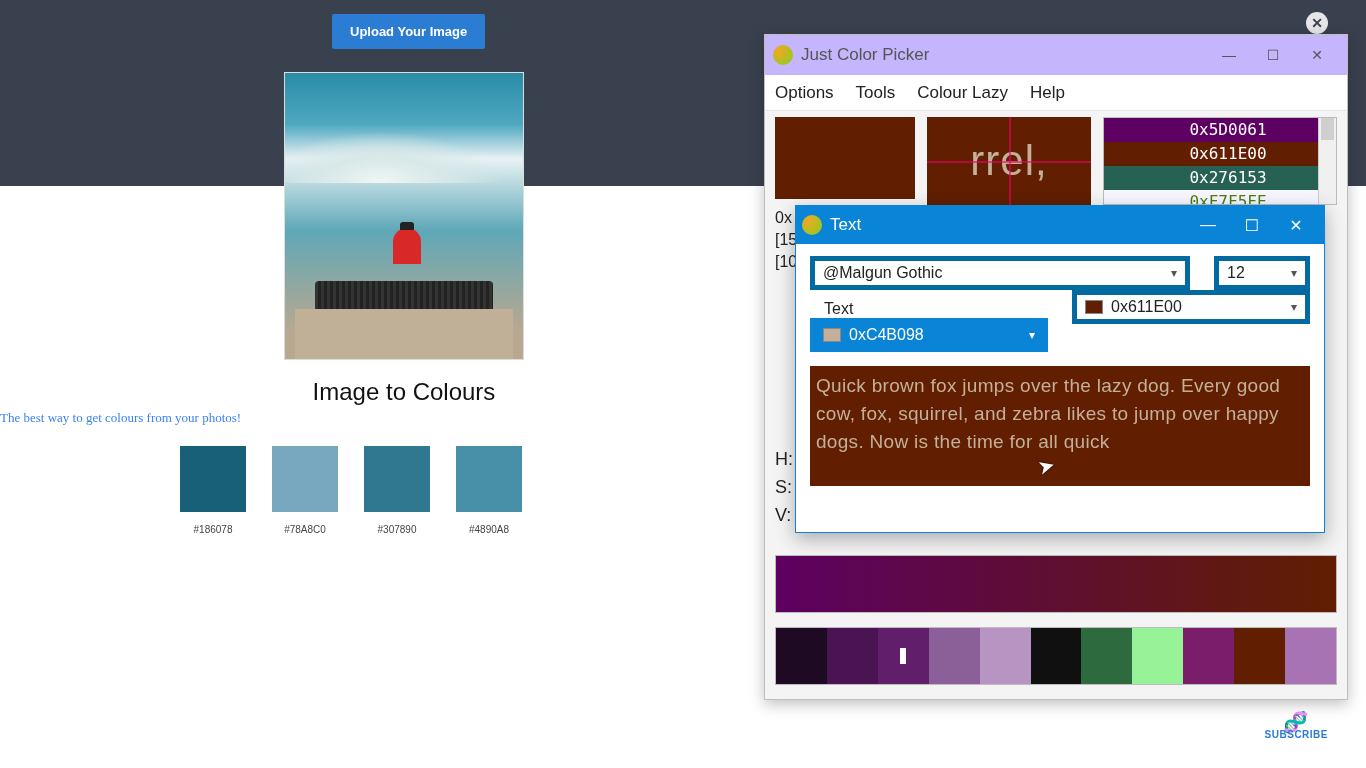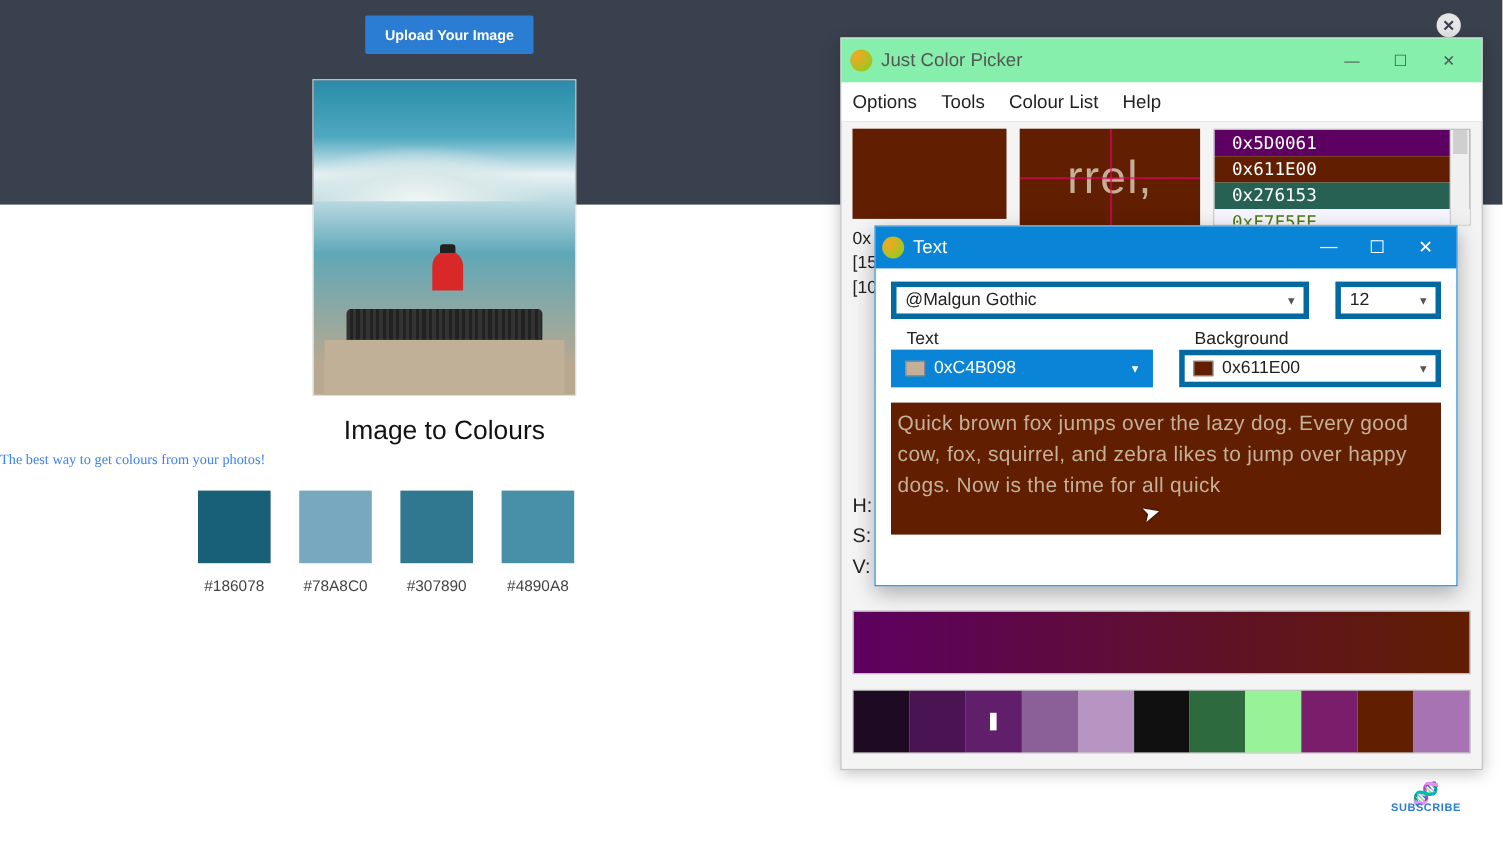--- a/index.html
+++ b/index.html
@@ -21,40 +21,40 @@
 .photo .lighthouse::before{content:"";position:absolute;top:-6px;left:7px;width:14px;height:8px;background:#222;border-radius:3px 3px 0 0;}
 .photo .pier { position:absolute; bottom:0; left:10px; right:10px; height:50px; background:#c0b098; }
 .photo .crowd { position:absolute; bottom:50px; left:30px; right:30px; height:28px; background: repeating-linear-gradient(90deg,#333 0 3px,#222 3px 6px); border-radius:4px 4px 0 0; }
 
 .itc-title { position:absolute; top:378px; left:0; width:808px; text-align:center; font-size:24px; font-weight:400; color:#111; }
 .itc-sub { position:absolute; top:410px; left:0; width:808px; text-align:left; font-size:13px; color:#3b82f6;font-family:Liberation Serif, serif; }
 
 .swatches { position:absolute; top:446px; left:180px; display:flex; gap:26px; }
 .swatch { width:66px; text-align:center; }
 .swatch-box { width:66px; height:66px; }
-.swatch-label { margin-top:12px; font-size:14px; color:#444; }
+.swatch-label { margin-top:12px; font-size:10px; color:#444; }
 
 
 .jcp { position:absolute; top:34px; left:764px; width:584px; height:666px; background:#f4f4f4; border:1px solid #bfbfbf; box-shadow:0 4px 14px rgba(0,0,0,.25); }
-.jcp-title { height:40px; background:#86efac; display:flex; align-items:center; padding:0 8px; }
+.jcp-title { height:40px; background:#c4b5fd; display:flex; align-items:center; padding:0 8px; }
 .jcp-title .app-icon { width:20px; height:20px; border-radius:50%; background: radial-gradient(circle at 30% 30%, #f5a623, #7ed321); margin-right:8px; }
 .jcp-title .title-text { color:#555; font-size:17px; }
 .jcp-title .spacer { flex:1; }
 .jcp-title .win-btn { width:44px; height:30px; display:flex; align-items:center; justify-content:center; color:#555; cursor:pointer; font-size:14px; }
 .jcp-menu { height:36px; background:#fff; display:flex; align-items:center; padding:0 10px; gap:22px; font-size:17px; color:#222; border-bottom:1px solid #e8e8e8; }
 .jcp-menu span { cursor:pointer; }
 
 .jcp-row1 { display:flex; padding:6px 10px 0 10px; gap:12px; }
 .jcp-swatch-big { width:140px; height:82px; background:#611E00; }
 .jcp-zoom { width:164px; height:88px; background:#611E00; position:relative; overflow:hidden; display:flex; align-items:center; justify-content:center; }
 .jcp-zoom .zt { color:#C4B098; font-size:42px; font-weight:500; font-family: "Malgun Gothic", sans-serif; letter-spacing:1px; }
 .jcp-zoom .cross-v { position:absolute; left:50%; top:0; bottom:0; width:2px; background:#e06; opacity:.6;}
 .jcp-zoom .cross-h { position:absolute; top:50%; left:0; right:0; height:2px; background:#e06; opacity:.6;}
 .jcp-colorlist { flex:1; border:1px solid #bbb; background:#fff; position:relative; height:88px; overflow:hidden; }
-.jcp-colorlist .row { height:24px; line-height:24px; padding-left:16px; color:#fff; font-size:16px; font-family:monospace; }
+.jcp-colorlist .row { height:24px; line-height:24px; padding-left:16px; color:#fff; font-size:16px; font-family:monospace;text-align:center; }
 .jcp-colorlist .scroll { position:absolute; top:0; right:0; bottom:0; width:18px; background:#f0f0f0; border-left:1px solid #ccc; }
 .jcp-colorlist .scroll .thumb { position:absolute; top:0; left:2px; right:2px; height:22px; background:#cfcfcf; }
 
 .jcp-info { padding:2px 10px 0 10px; font-size:16px; color:#222; line-height:22px; }
 .jcp-info .line { white-space:nowrap; overflow:hidden; }
 
 .jcp-hsv { position:absolute; left:10px; top:410px; font-size:18px; color:#222; line-height:28px; }
 
 .jcp-gradient { position:absolute; left:10px; right:10px; top:520px; height:58px; background: linear-gradient(to right, #5D0061, #611E00); border:1px solid #bbb; }
 .jcp-palette { position:absolute; left:10px; right:10px; top:592px; height:58px; border:1px solid #bbb; display:flex; }
@@ -132,21 +132,21 @@
     <div class="app-icon"></div>
     <div class="title-text">Just Color Picker</div>
     <div class="spacer"></div>
     <div class="win-btn">—</div>
     <div class="win-btn">☐</div>
     <div class="win-btn">✕</div>
   </div>
   <div class="jcp-menu" id="jcp-menu">
       <span>Options</span>
       <span>Tools</span>
-      <span>Colour List</span>
+      <span>Colour Lazy</span>
       <span>Help</span>
     </div>
 
   <div class="jcp-row1">
     <div class="jcp-swatch-big" id="jcp-swatch" style="background: rgb(97, 30, 0);"></div>
     <div class="jcp-zoom">
       <span class="zt">rrel,</span>
       <div class="cross-v"></div>
         <div class="cross-h"></div>
     </div>
@@ -212,21 +212,20 @@
     <div class="txt-cols">
       <div>
         <div class="lbl">Text</div>
         <div class="combo sel">
           <span class="sw" id="txt-sw-text" style="background: rgb(196, 176, 152);"></span>
           <span>0xC4B098</span>
           <span class="chev" style="color:#fff">▾</span>
         </div>
       </div>
       <div>
-        <div class="lbl">Background</div>
         <div class="combo">
           <span class="sw" id="txt-sw-bg" style="background: rgb(97, 30, 0);"></span>
           <span>0x611E00</span>
           <span class="chev">▾</span>
         </div>
       </div>
     </div>
     <div class="preview" id="txt-preview" style="background: rgb(97, 30, 0); color: rgb(196, 176, 152);">
       <div class="b">Quick brown fox jumps over the lazy dog. Every good cow, fox, squirrel, and zebra likes to jump over happy dogs. Now is the time for all quick</div>
     </div>

